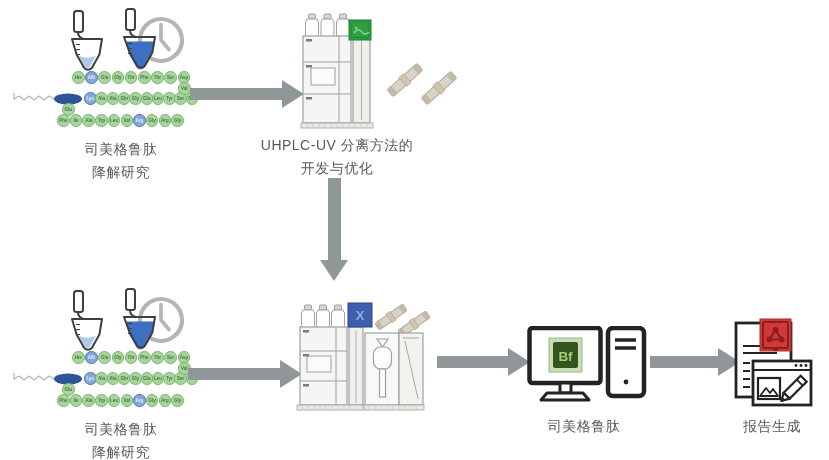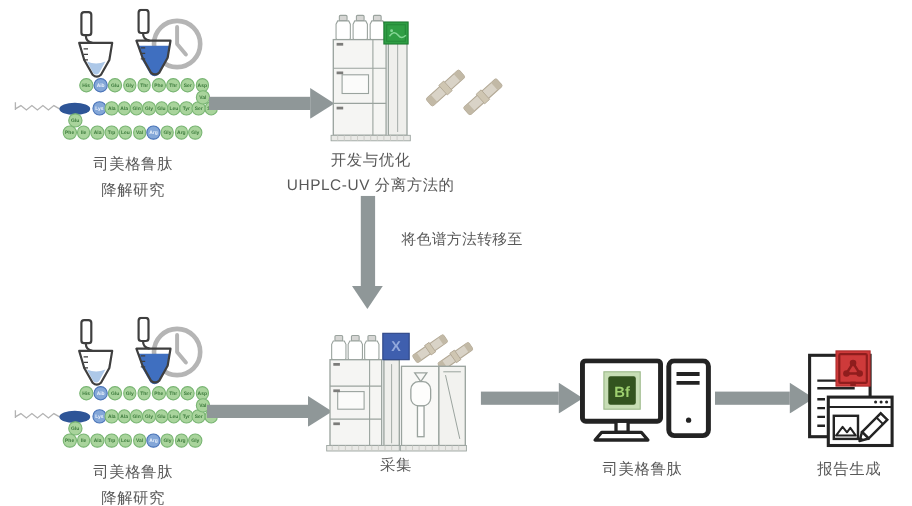--- a/index.html
+++ b/index.html
@@ -142,30 +142,29 @@
       <rect x="-3" y="-5.8" width="6" height="11.6" fill="#cfc6b2" stroke="#b3a996" stroke-width="0.8"></rect>
     </g>
     <g transform="translate(146,82) rotate(-42)">
       <rect x="-20" y="-4.5" width="40" height="9" rx="2" fill="#d9d3c7" stroke="#b3a996" stroke-width="1"></rect>
       <rect x="-20" y="-4.5" width="6" height="9" fill="#c2b9a6"></rect>
       <rect x="14" y="-4.5" width="6" height="9" fill="#c2b9a6"></rect>
       <rect x="-3" y="-5.8" width="6" height="11.6" fill="#cfc6b2" stroke="#b3a996" stroke-width="0.8"></rect>
     </g>
   </svg>
   <div class="caption" style="left:247px;top:134px;width:180px">
+    <div>UHPLC-UV 分离方法的</div>
     <div>开发与优化</div>
-    <div>UHPLC-UV 分离方法的</div>
   </div>
 
   <svg class="abs" style="left:319px;top:178px" width="30" height="104" viewBox="0 0 30 104">
     <rect x="9" y="0" width="13" height="82" style="fill:var(--arrow)"></rect>
     <polygon points="1,82 29,82 15,103" style="fill:var(--arrow)"></polygon>
   </svg>
   <div class="transfer-text" style="left:342px;top:207px;width:156px">
-    <div>将色谱方法转移至</div>
   </div>
 
   <div class="abs" style="left:8px;top:288px;width:210px;height:180px">
     <svg class="abs" style="left:50px;top:0" width="140" height="72" viewBox="0 0 140 72">
       <g>
         <circle cx="103" cy="32" r="21" fill="none" style="stroke:var(--clock-gray)" stroke-width="4.2"></circle>
         <path d="M103,32 V16.5 M103,32 l8,9.5" fill="none" style="stroke:var(--clock-gray)" stroke-width="3.6" stroke-linecap="round"></path>
       </g>
       <g>
         <rect x="16" y="3" width="9" height="21" rx="2.5" fill="#fff" style="stroke:var(--tube-outline)" stroke-width="2"></rect>
@@ -285,21 +284,20 @@
       <path d="M110,43 h16 M112,46 L125,104" fill="none" style="stroke:var(--instrument-stroke)" stroke-width="0.9"></path>
     </g>
 
     <g>
       <rect x="4" y="110" width="66" height="5" fill="#e9e9e6" style="stroke:var(--instrument-stroke)" stroke-width="0.8"></rect>
       <rect x="71" y="110" width="60" height="5" fill="#e9e9e6" style="stroke:var(--instrument-stroke)" stroke-width="0.8"></rect>
       <path d="M9,110 v5 M15,110 v5 M21,110 v5 M27,110 v5 M33,110 v5 M39,110 v5 M45,110 v5 M51,110 v5 M57,110 v5 M63,110 v5 M76,110 v5 M82,110 v5 M88,110 v5 M94,110 v5 M100,110 v5 M106,110 v5 M112,110 v5 M118,110 v5 M124,110 v5" stroke="#c9c9c5" stroke-width="0.8"></path>
     </g>
   </svg>
   <div class="caption" style="left:270px;top:411px;width:180px">
-    <div>采集</div>
   </div>
 
   <svg class="abs" style="left:437px;top:348px" width="93" height="28" viewBox="0 0 93 28">
     <rect x="0" y="8" width="71" height="12" style="fill:var(--arrow)"></rect>
     <polygon points="71,0 93,14 71,28" style="fill:var(--arrow)"></polygon>
   </svg>
 
   <svg class="abs" style="left:527px;top:326px" width="122" height="80" viewBox="0 0 122 80">
     <g>
       <rect x="2.5" y="2" width="71" height="55" rx="3" fill="#fff" style="stroke:var(--dark-outline)" stroke-width="4.5"></rect>

